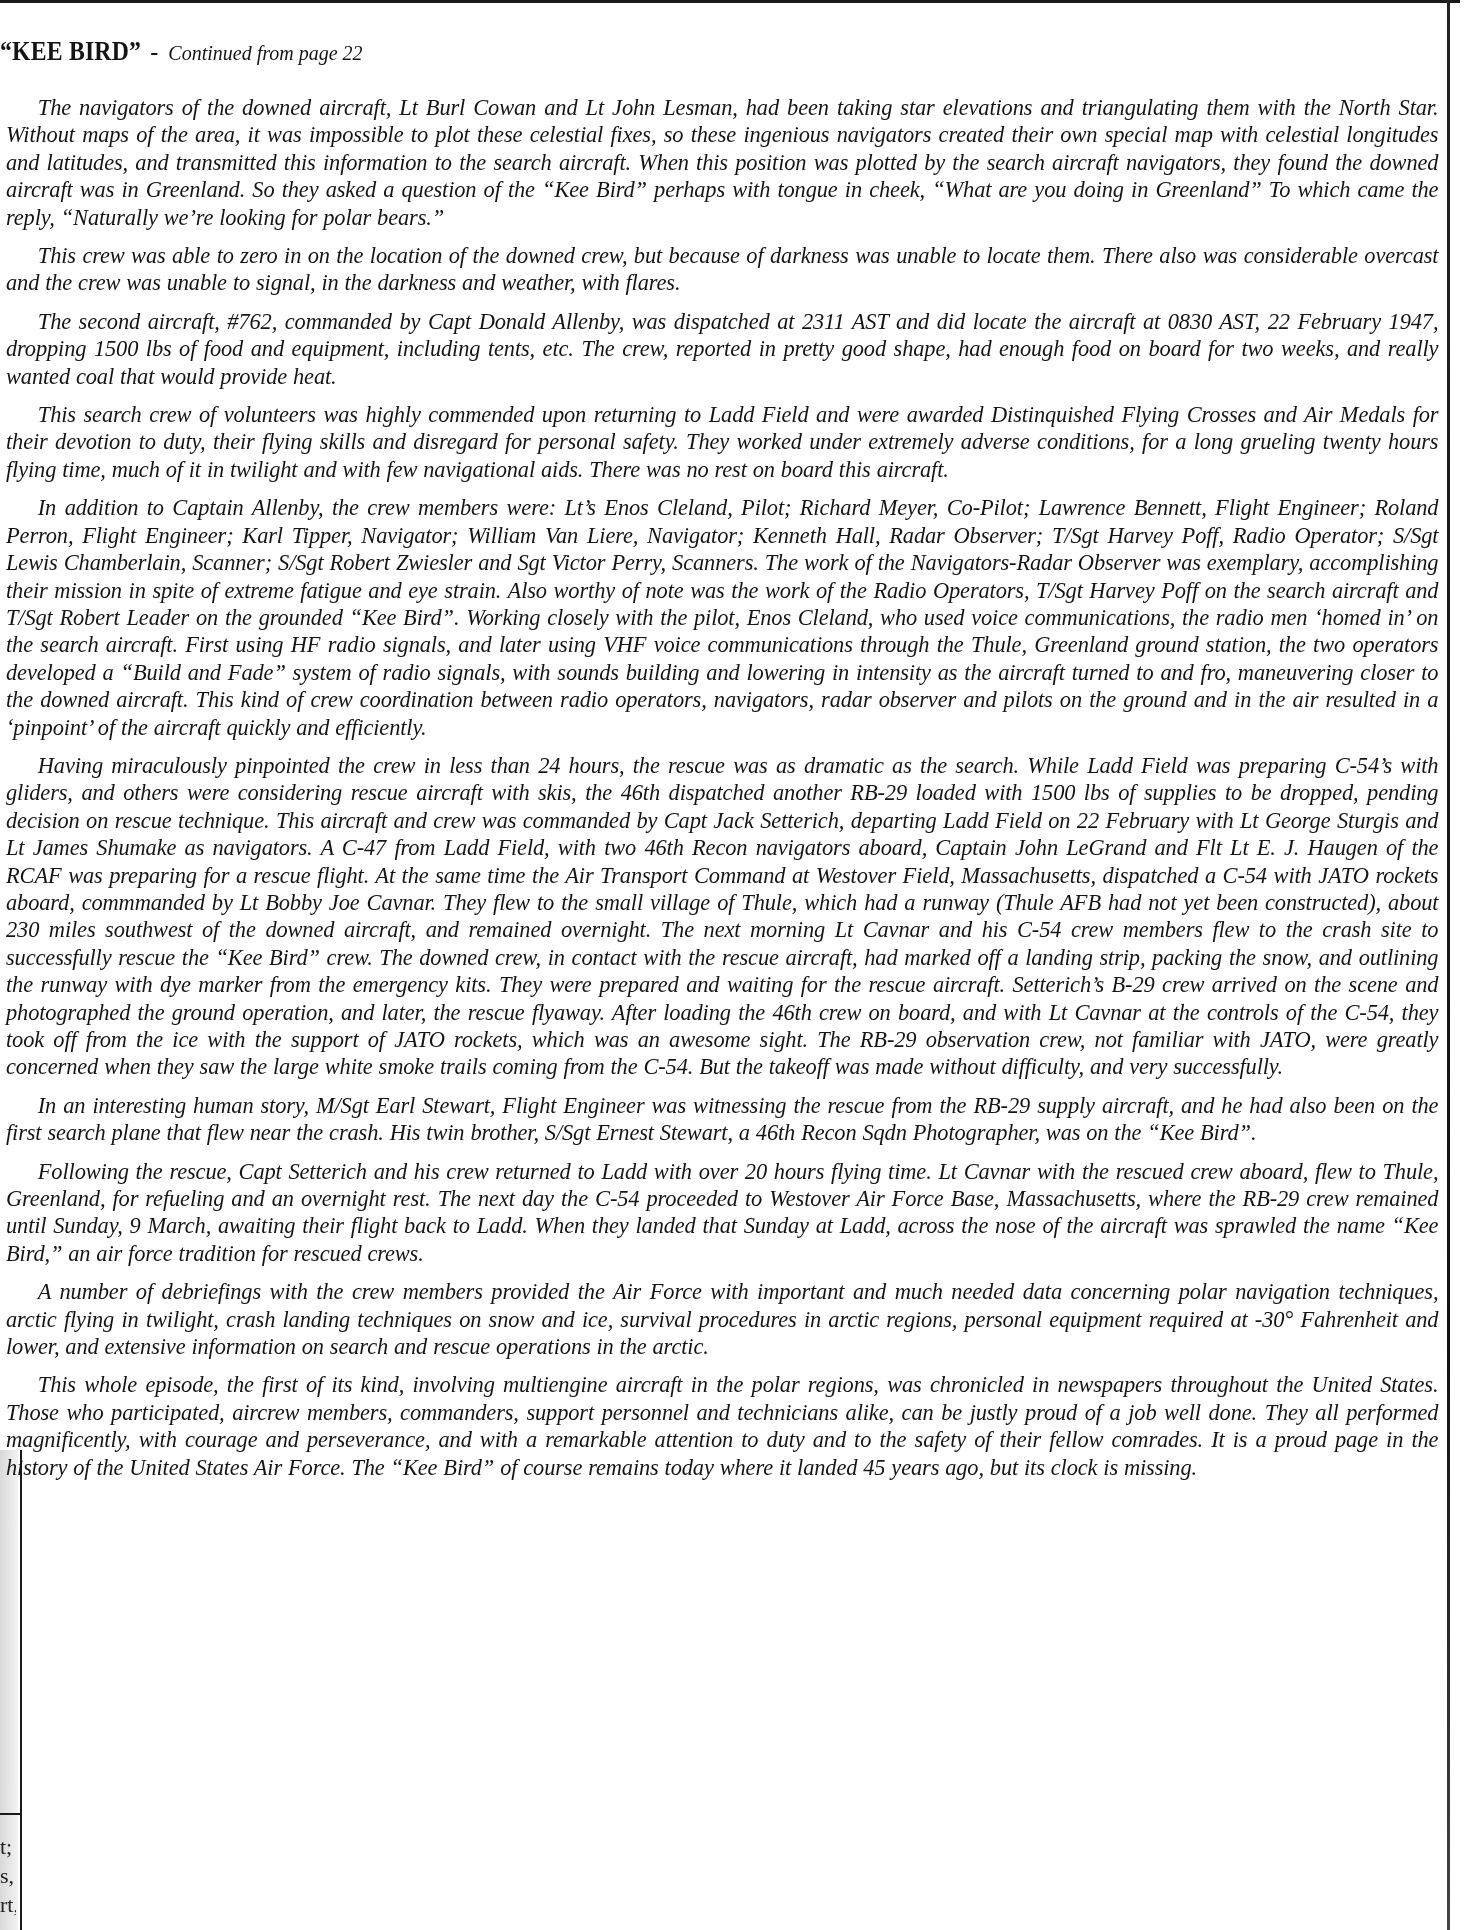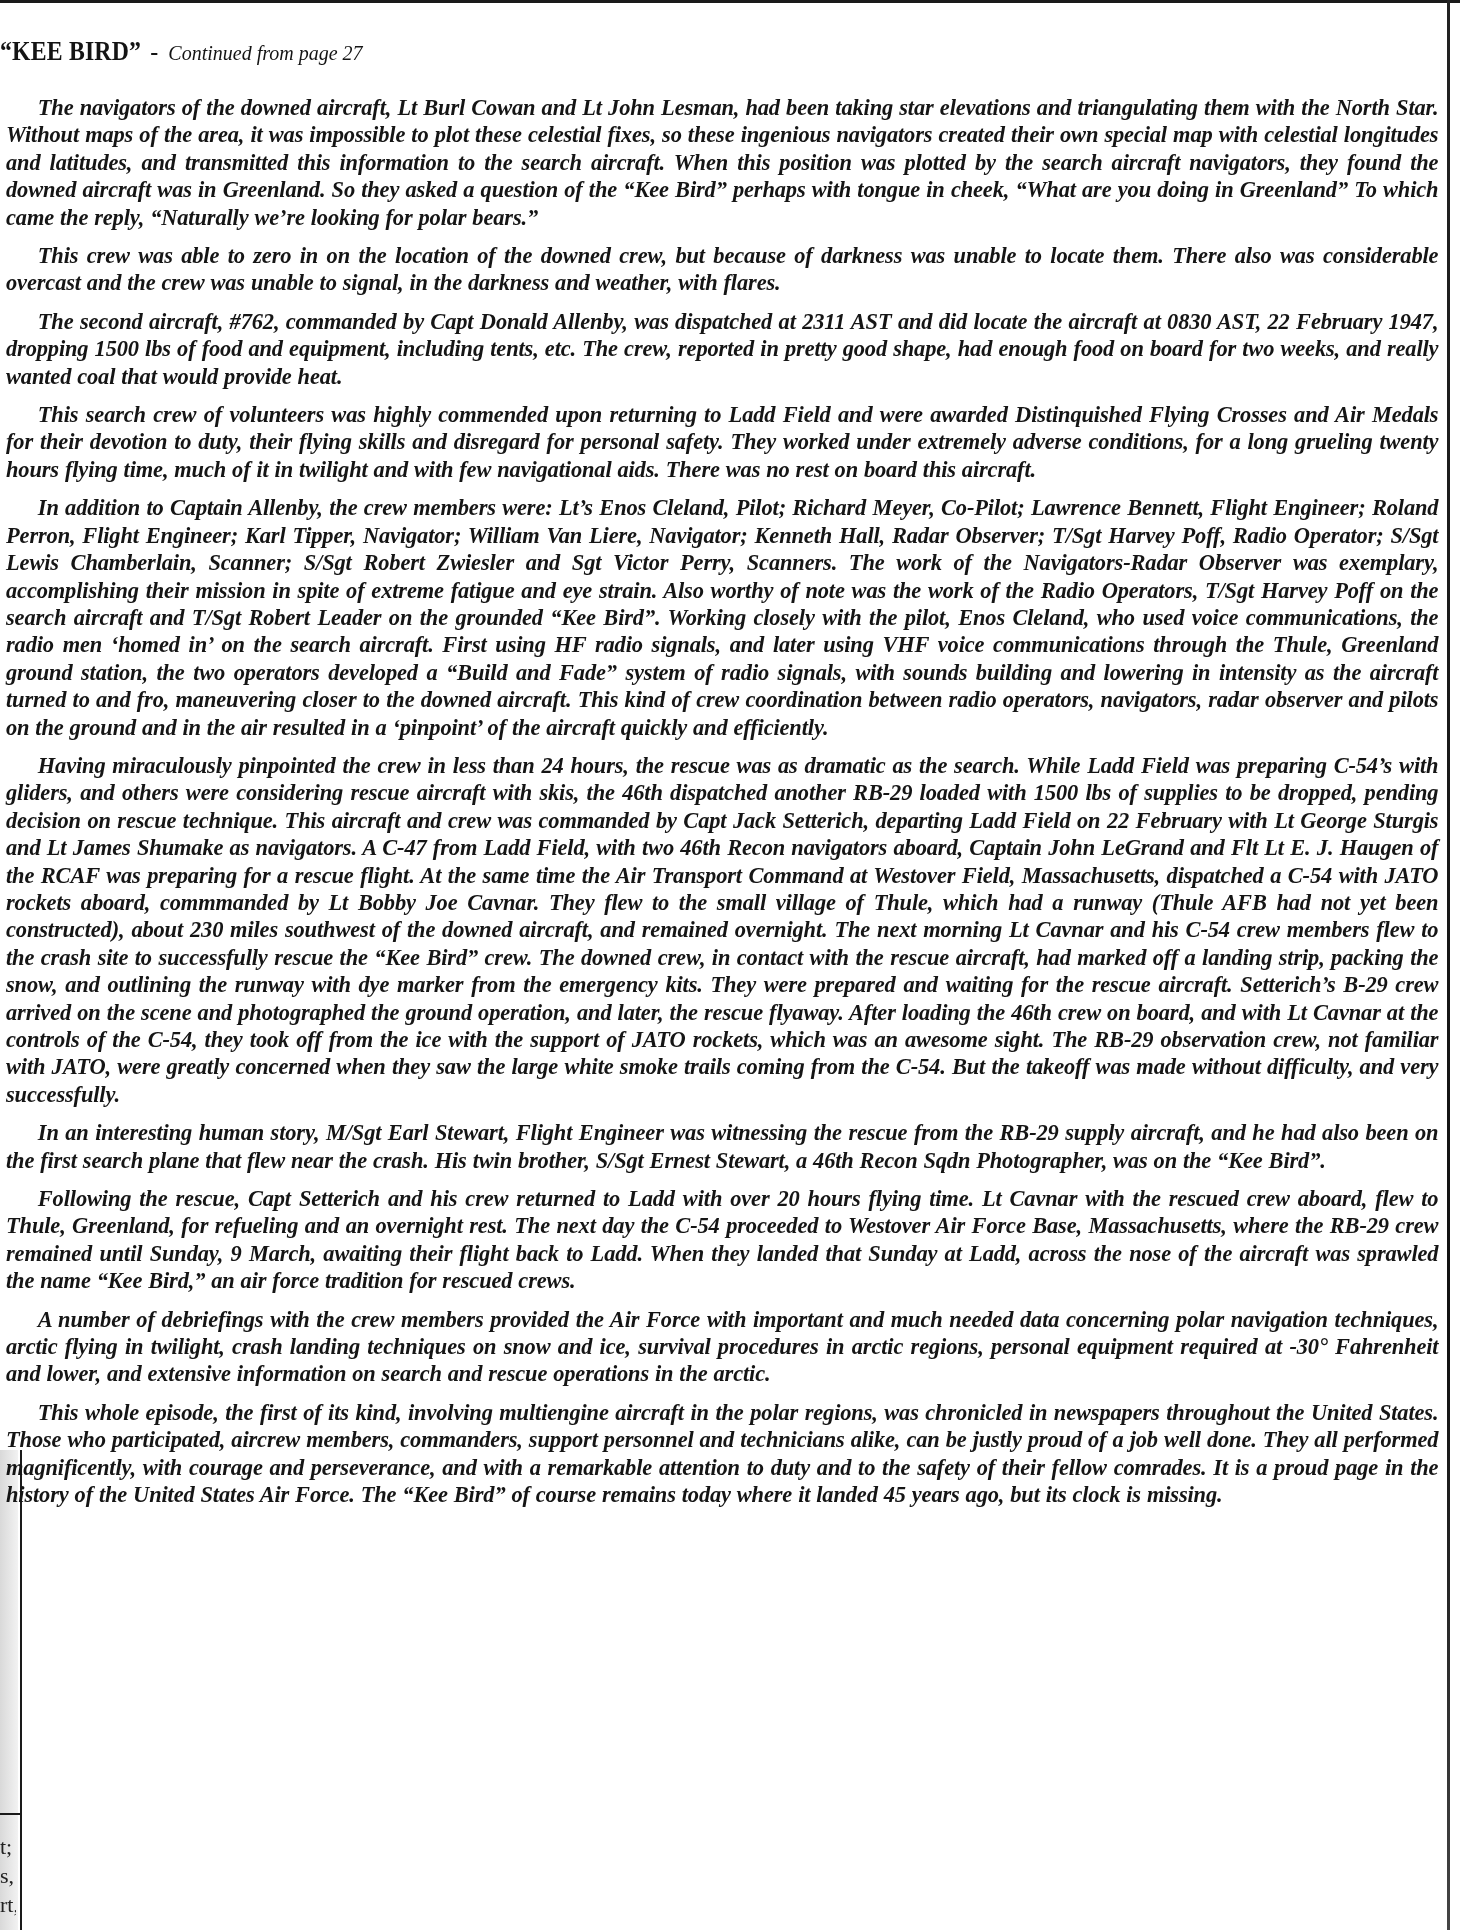--- a/index.html
+++ b/index.html
@@ -90,21 +90,20 @@
     .continued {
       font-style: italic;
       font-size: 20px;
       margin-left: 6px;
     }
     .article {
       position: absolute;
       left: 6px;
       top: 78px;
       width: 1432px;
-      font-weight: bold;
     }
     .para {
       margin: 0 0 11px 0;
       font-style: italic;
       font-size: 24px;
       line-height: 27.4px;
       text-align: justify;
       text-indent: 34px;
       letter-spacing: -0.15px;
       word-spacing: 0.5px;
@@ -125,21 +124,21 @@
 <div class="left-box-rule"></div>
 <div class="gutter-fragments">
   <span>t;</span>
   <span>s,</span>
   <span>rt,</span>
 </div>
 
 <div class="header">
   <span class="title">“KEE BIRD”</span>
   <span class="dash">-</span>
-  <span class="continued">Continued from page 27</span>
+  <span class="continued">Continued from page 22</span>
 </div>
 
 <div class="article">
   <p class="para p0">The navigators of the downed aircraft, Lt Burl Cowan and Lt John Lesman, had been taking star elevations and triangulating them with the North Star. Without maps of the area, it was impossible to plot these celestial fixes, so these ingenious navigators created their own special map with celestial longitudes and latitudes, and transmitted this information to the search aircraft. When this position was plotted by the search aircraft navigators, they found the downed aircraft was in Greenland. So they asked a question of the “Kee Bird” perhaps with tongue in cheek, “What are you doing in Greenland” To which came the reply, “Naturally we’re looking for polar bears.”</p>
   <p class="para">This crew was able to zero in on the location of the downed crew, but because of darkness was unable to locate them. There also was considerable overcast and the crew was unable to signal, in the darkness and weather, with flares.</p>
   <p class="para">The second aircraft, #762, commanded by Capt Donald Allenby, was dispatched at 2311 AST and did locate the aircraft at 0830 AST, 22 February 1947, dropping 1500 lbs of food and equipment, including tents, etc. The crew, reported in pretty good shape, had enough food on board for two weeks, and really wanted coal that would provide heat.</p>
   <p class="para">This search crew of volunteers was highly commended upon returning to Ladd Field and were awarded Distinquished Flying Crosses and Air Medals for their devotion to duty, their flying skills and disregard for personal safety. They worked under extremely adverse conditions, for a long grueling twenty hours flying time, much of it in twilight and with few navigational aids. There was no rest on board this aircraft.</p>
   <p class="para">In addition to Captain Allenby, the crew members were: Lt’s Enos Cleland, Pilot; Richard Meyer, Co-Pilot; Lawrence Bennett, Flight Engineer; Roland Perron, Flight Engineer; Karl Tipper, Navigator; William Van Liere, Navigator; Kenneth Hall, Radar Observer; T/Sgt Harvey Poff, Radio Operator; S/Sgt Lewis Chamberlain, Scanner; S/Sgt Robert Zwiesler and Sgt Victor Perry, Scanners. The work of the Navigators-Radar Observer was exemplary, accomplishing their mission in spite of extreme fatigue and eye strain. Also worthy of note was the work of the Radio Operators, T/Sgt Harvey Poff on the search aircraft and T/Sgt Robert Leader on the grounded “Kee Bird”. Working closely with the pilot, Enos Cleland, who used voice communications, the radio men ‘homed in’ on the search aircraft. First using HF radio signals, and later using VHF voice communications through the Thule, Greenland ground station, the two operators developed a “Build and Fade” system of radio signals, with sounds building and lowering in intensity as the aircraft turned to and fro, maneuvering closer to the downed aircraft. This kind of crew coordination between radio operators, navigators, radar observer and pilots on the ground and in the air resulted in a ‘pinpoint’ of the aircraft quickly and efficiently.</p>
   <p class="para">Having miraculously pinpointed the crew in less than 24 hours, the rescue was as dramatic as the search. While Ladd Field was preparing C-54’s with gliders, and others were considering rescue aircraft with skis, the 46th dispatched another RB-29 loaded with 1500 lbs of supplies to be dropped, pending decision on rescue technique. This aircraft and crew was commanded by Capt Jack Setterich, departing Ladd Field on 22 February with Lt George Sturgis and Lt James Shumake as navigators. A C-47 from Ladd Field, with two 46th Recon navigators aboard, Captain John LeGrand and Flt Lt E. J. Haugen of the RCAF was preparing for a rescue flight. At the same time the Air Transport Command at Westover Field, Massachusetts, dispatched a C-54 with JATO rockets aboard, commmanded by Lt Bobby Joe Cavnar. They flew to the small village of Thule, which had a runway (Thule AFB had not yet been constructed), about 230 miles southwest of the downed aircraft, and remained overnight. The next morning Lt Cavnar and his C-54 crew members flew to the crash site to successfully rescue the “Kee Bird” crew. The downed crew, in contact with the rescue aircraft, had marked off a landing strip, packing the snow, and outlining the runway with dye marker from the emergency kits. They were prepared and waiting for the rescue aircraft. Setterich’s B-29 crew arrived on the scene and photographed the ground operation, and later, the rescue flyaway. After loading the 46th crew on board, and with Lt Cavnar at the controls of the C-54, they took off from the ice with the support of JATO rockets, which was an awesome sight. The RB-29 observation crew, not familiar with JATO, were greatly concerned when they saw the large white smoke trails coming from the C-54. But the takeoff was made without difficulty, and very successfully.</p>
   <p class="para">In an interesting human story, M/Sgt Earl Stewart, Flight Engineer was witnessing the rescue from the RB-29 supply aircraft, and he had also been on the first search plane that flew near the crash. His twin brother, S/Sgt Ernest Stewart, a 46th Recon Sqdn Photographer, was on the “Kee Bird”.</p>

